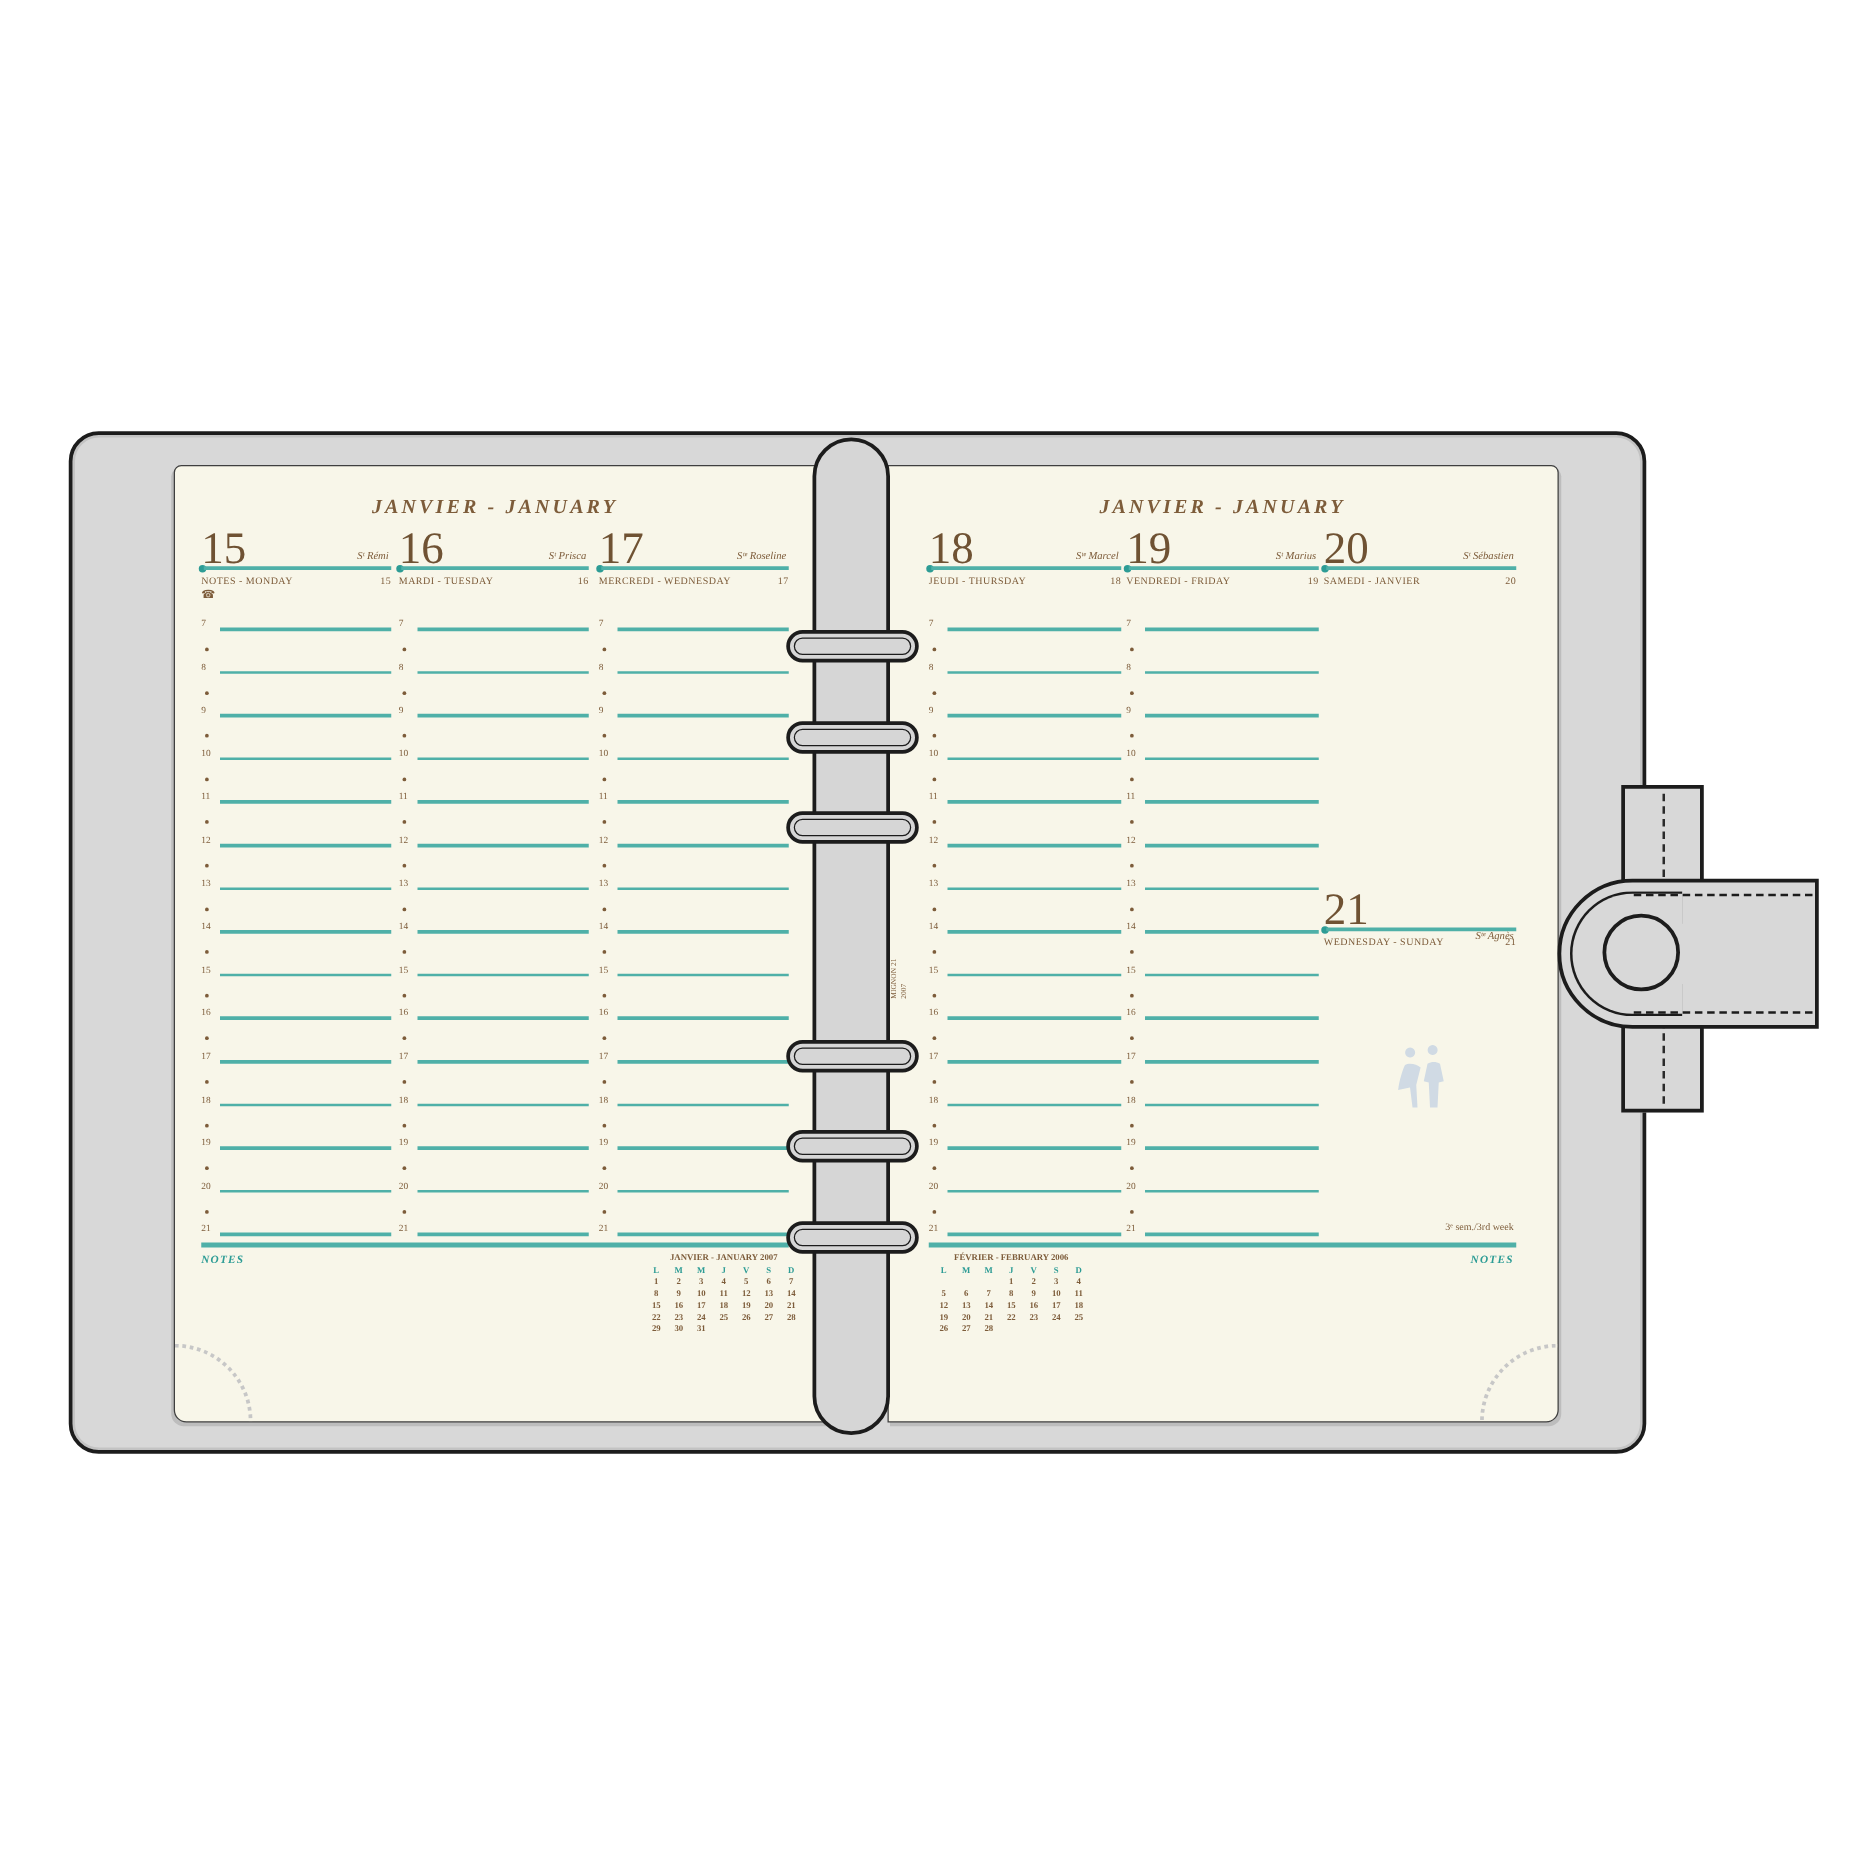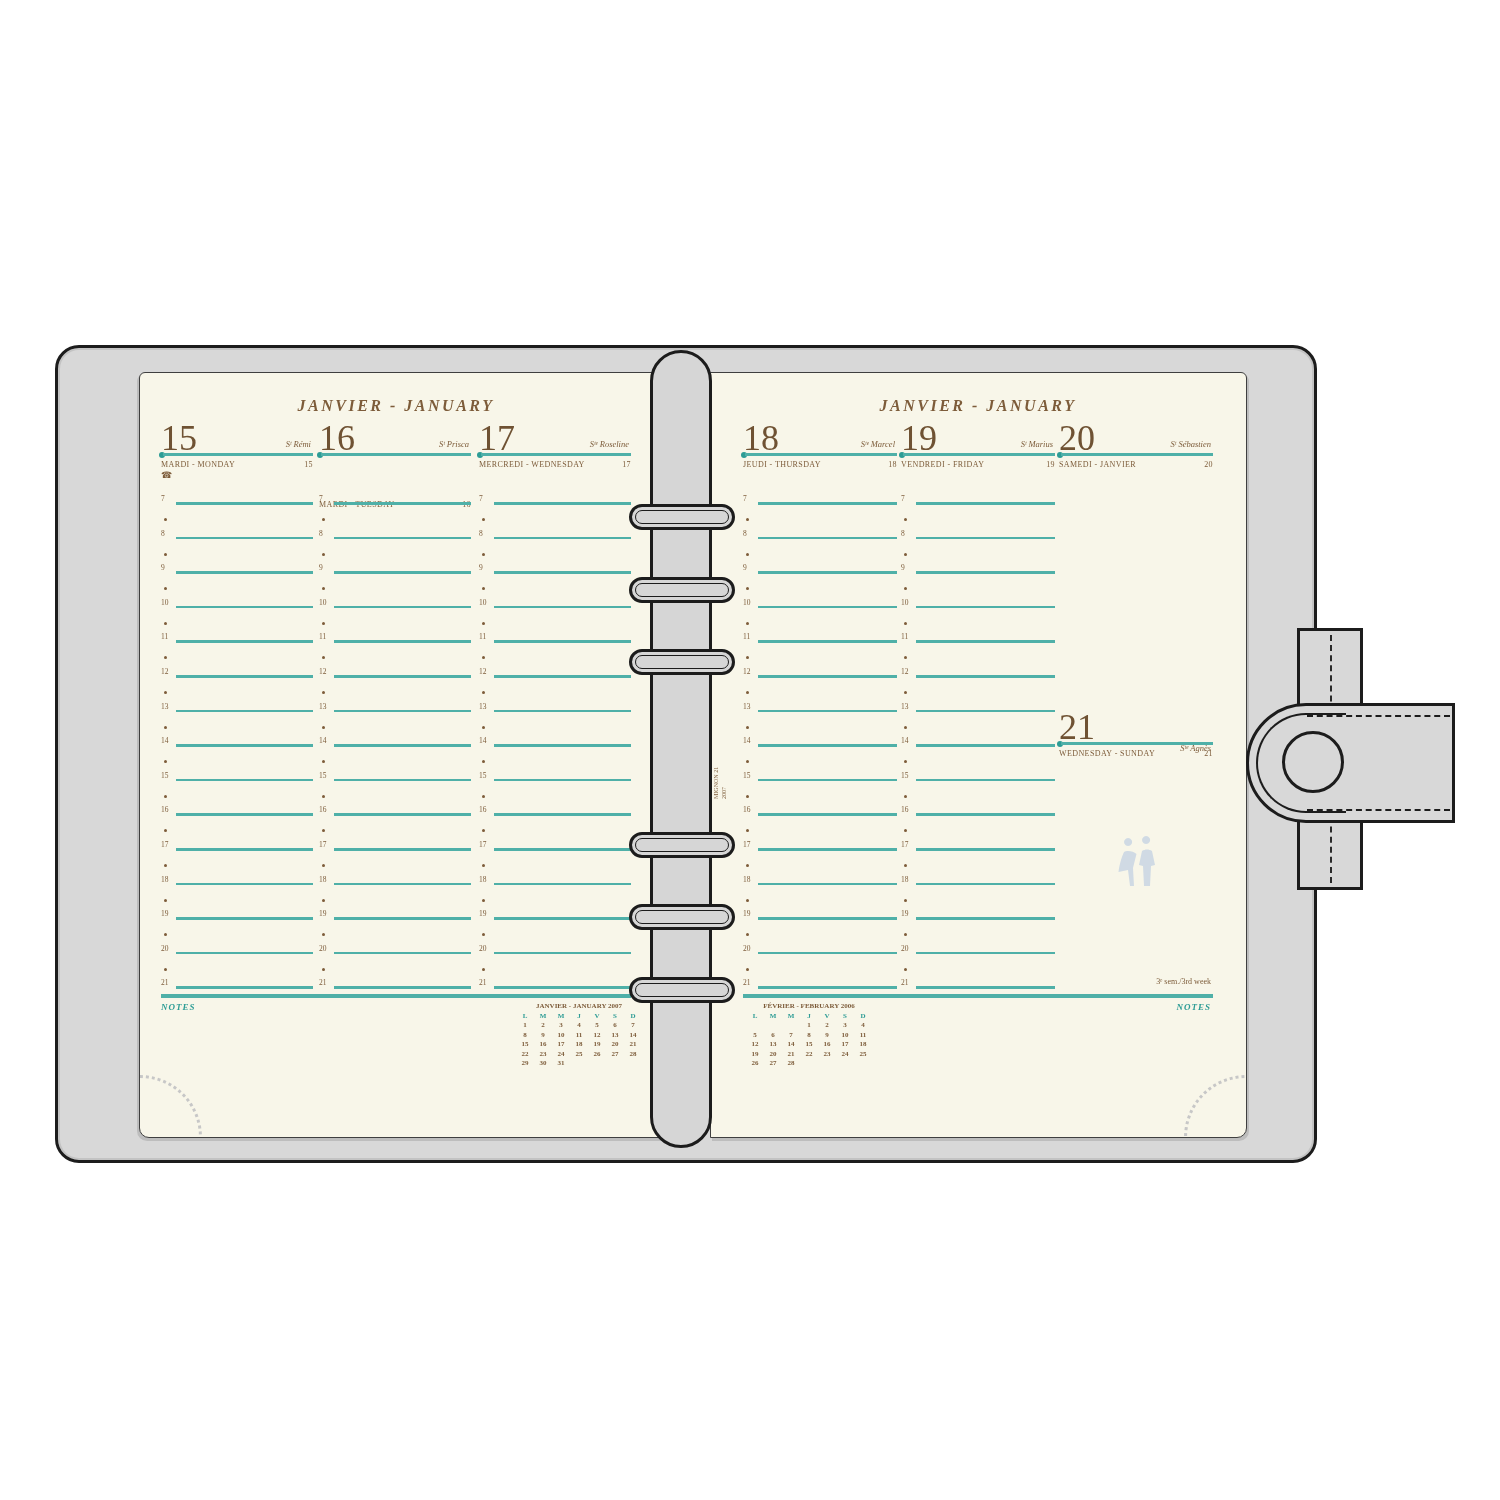--- a/index.html
+++ b/index.html
@@ -78,21 +78,21 @@
     <div class="month-header" style="left:21px;width:470px">JANVIER - JANUARY</div>
     <div class="bottom-rule" style="left:21px;width:470px"></div>
     <div class="notes" style="left:21px">NOTES</div>
     <div class="corner-arc arc-left"></div>
   <div class="day-col" style="left: 21px; width: 152px;">
         <div class="day-num" style="top: 50px;">15</div>
         <div class="saint" style="top: 66px;">Sᵗ Rémi</div>
         <div class="day-dot" style="top: 79px;"></div>
         <div class="day-rule" style="top: 80px;"></div>
         <div class="day-name-row" style="top: 87px;">
-          <div>MARDI - MONDAY</div>
+          <div>NOTES - MONDAY</div>
           <div>15</div>
         </div>
         <div class="phone-ic" style="top: 98px;">☎</div>
         <div class="hour-label" style="top: 122px;">7</div>
         <div class="hour-line" style="top: 129px; width: 137px;"></div>
         <div class="half-dot" style="top: 145px;"></div>
         <div class="hour-label" style="top: 156.6px;">8</div>
         <div class="hour-line" style="top: 163.6px; width: 137px;"></div>
         <div class="half-dot" style="top: 179.6px;"></div>
         <div class="hour-label" style="top: 191.2px;">9</div>
@@ -132,21 +132,21 @@
         <div class="hour-line" style="top: 578.8px; width: 137px;"></div>
         <div class="half-dot" style="top: 594.8px;"></div>
         <div class="hour-label" style="top: 606.4px;">21</div>
         <div class="hour-line" style="top: 613.4px; width: 137px;"></div>
       </div>
       <div class="day-col" style="left: 179px; width: 152px;">
         <div class="day-num" style="top: 50px;">16</div>
         <div class="saint" style="top: 66px;">Sᵗ Prisca</div>
         <div class="day-dot" style="top: 79px;"></div>
         <div class="day-rule" style="top: 80px;"></div>
-        <div class="day-name-row" style="top: 87px; margin-top: 40px;">
+        <div class="day-name-row" style="top: 87px;">
           <div>MARDI - TUESDAY</div>
           <div>16</div>
         </div>
         <div class="hour-label" style="top: 122px;">7</div>
         <div class="hour-line" style="top: 129px; width: 137px;"></div>
         <div class="half-dot" style="top: 145px;"></div>
         <div class="hour-label" style="top: 156.6px;">8</div>
         <div class="hour-line" style="top: 163.6px; width: 137px;"></div>
         <div class="half-dot" style="top: 179.6px;"></div>
         <div class="hour-label" style="top: 191.2px;">9</div>

